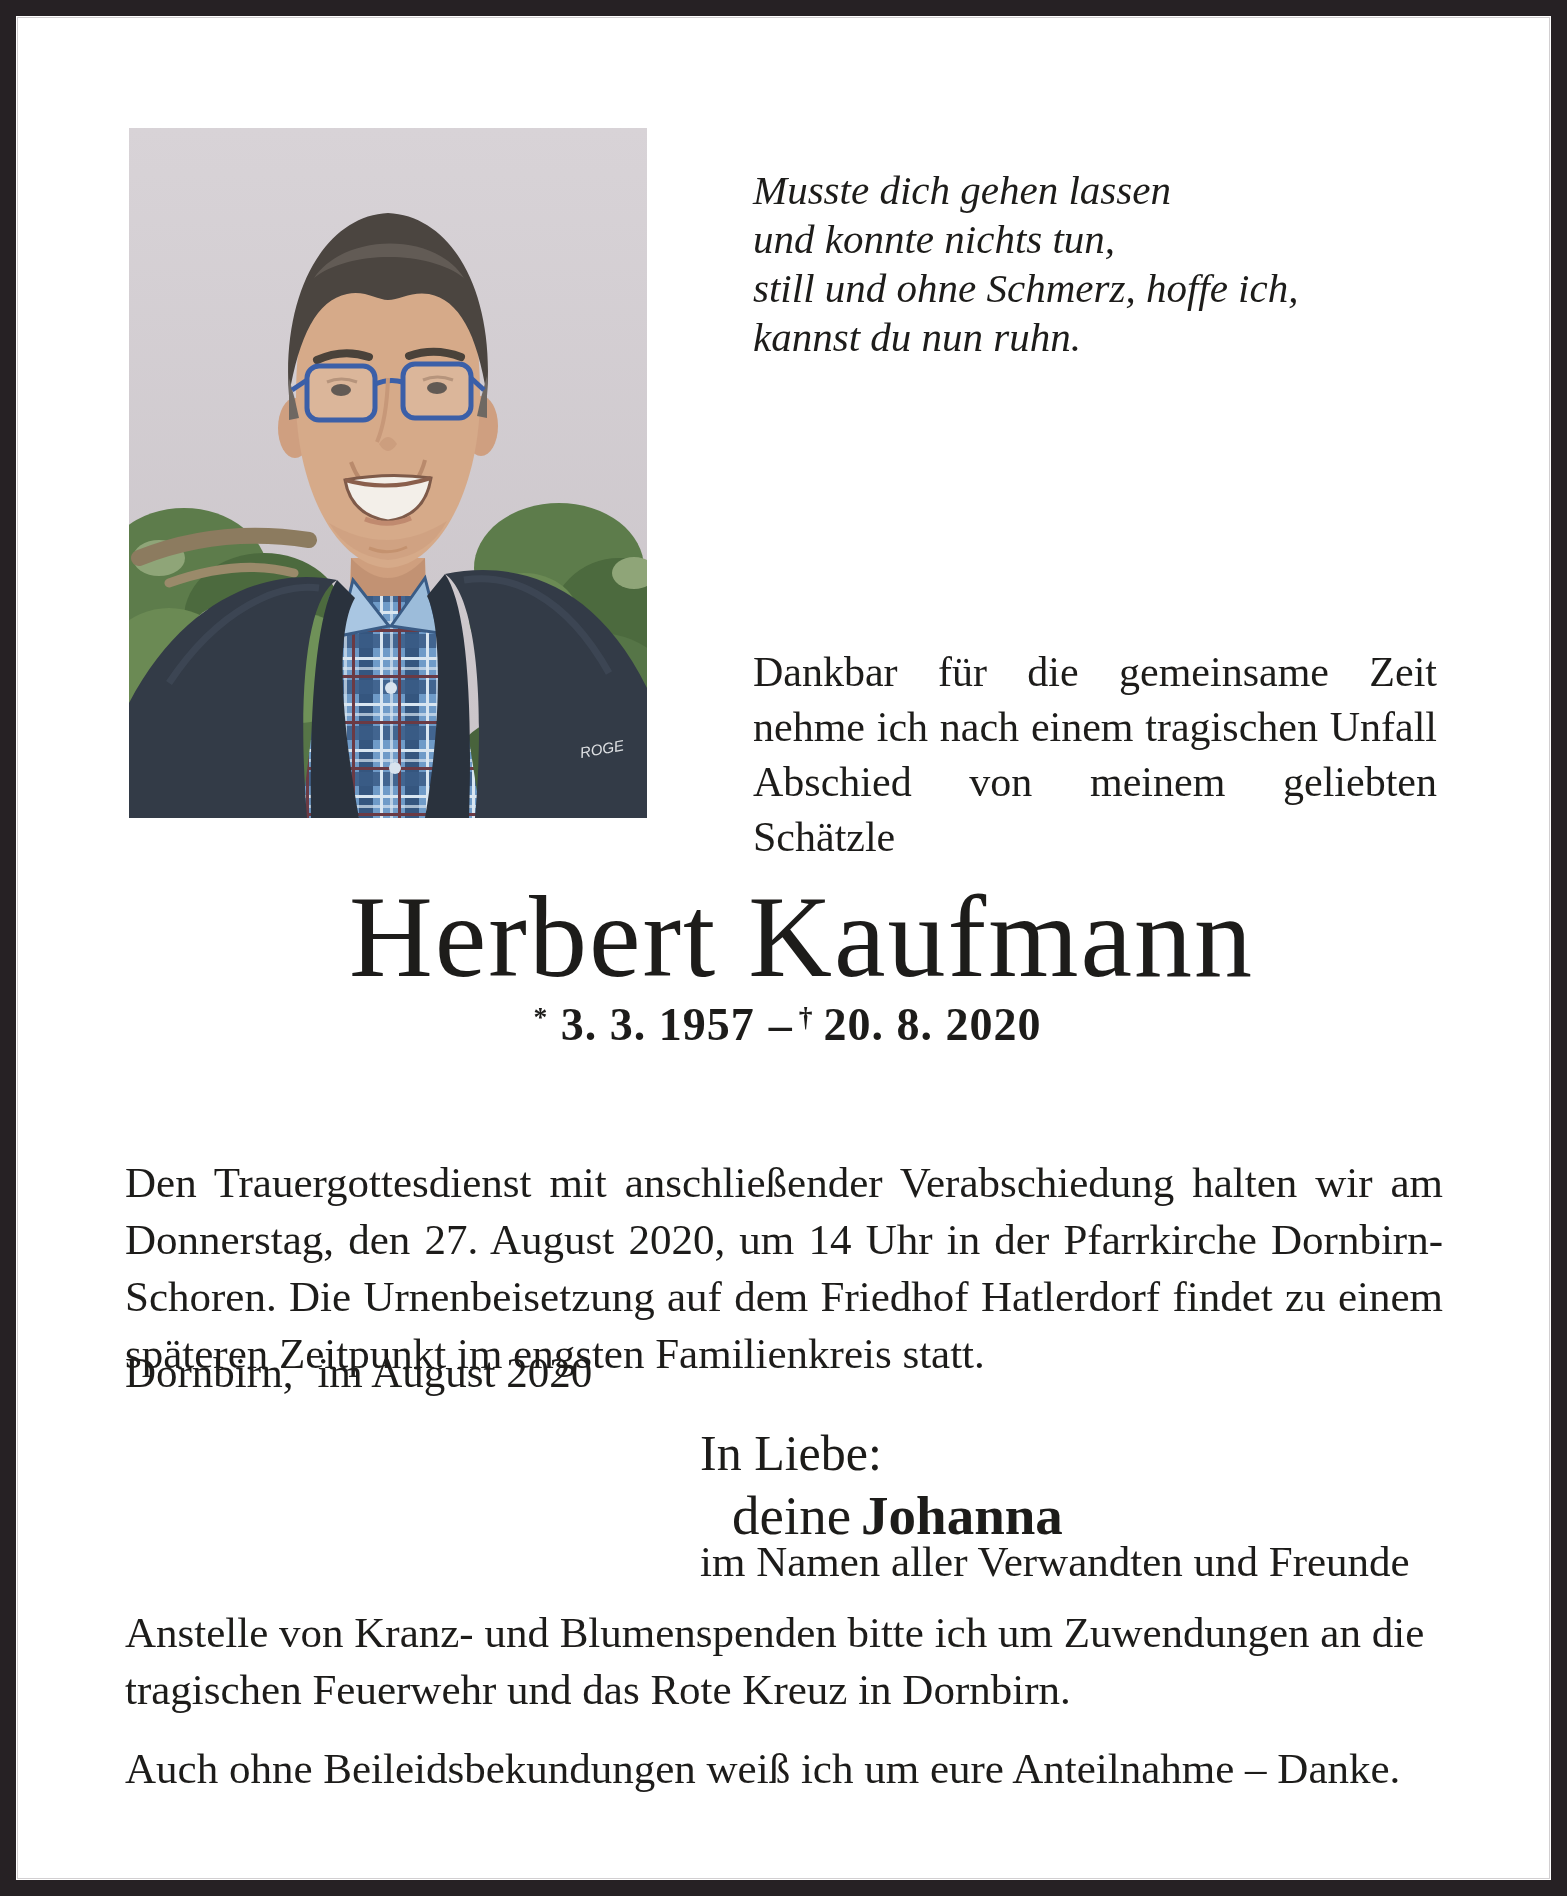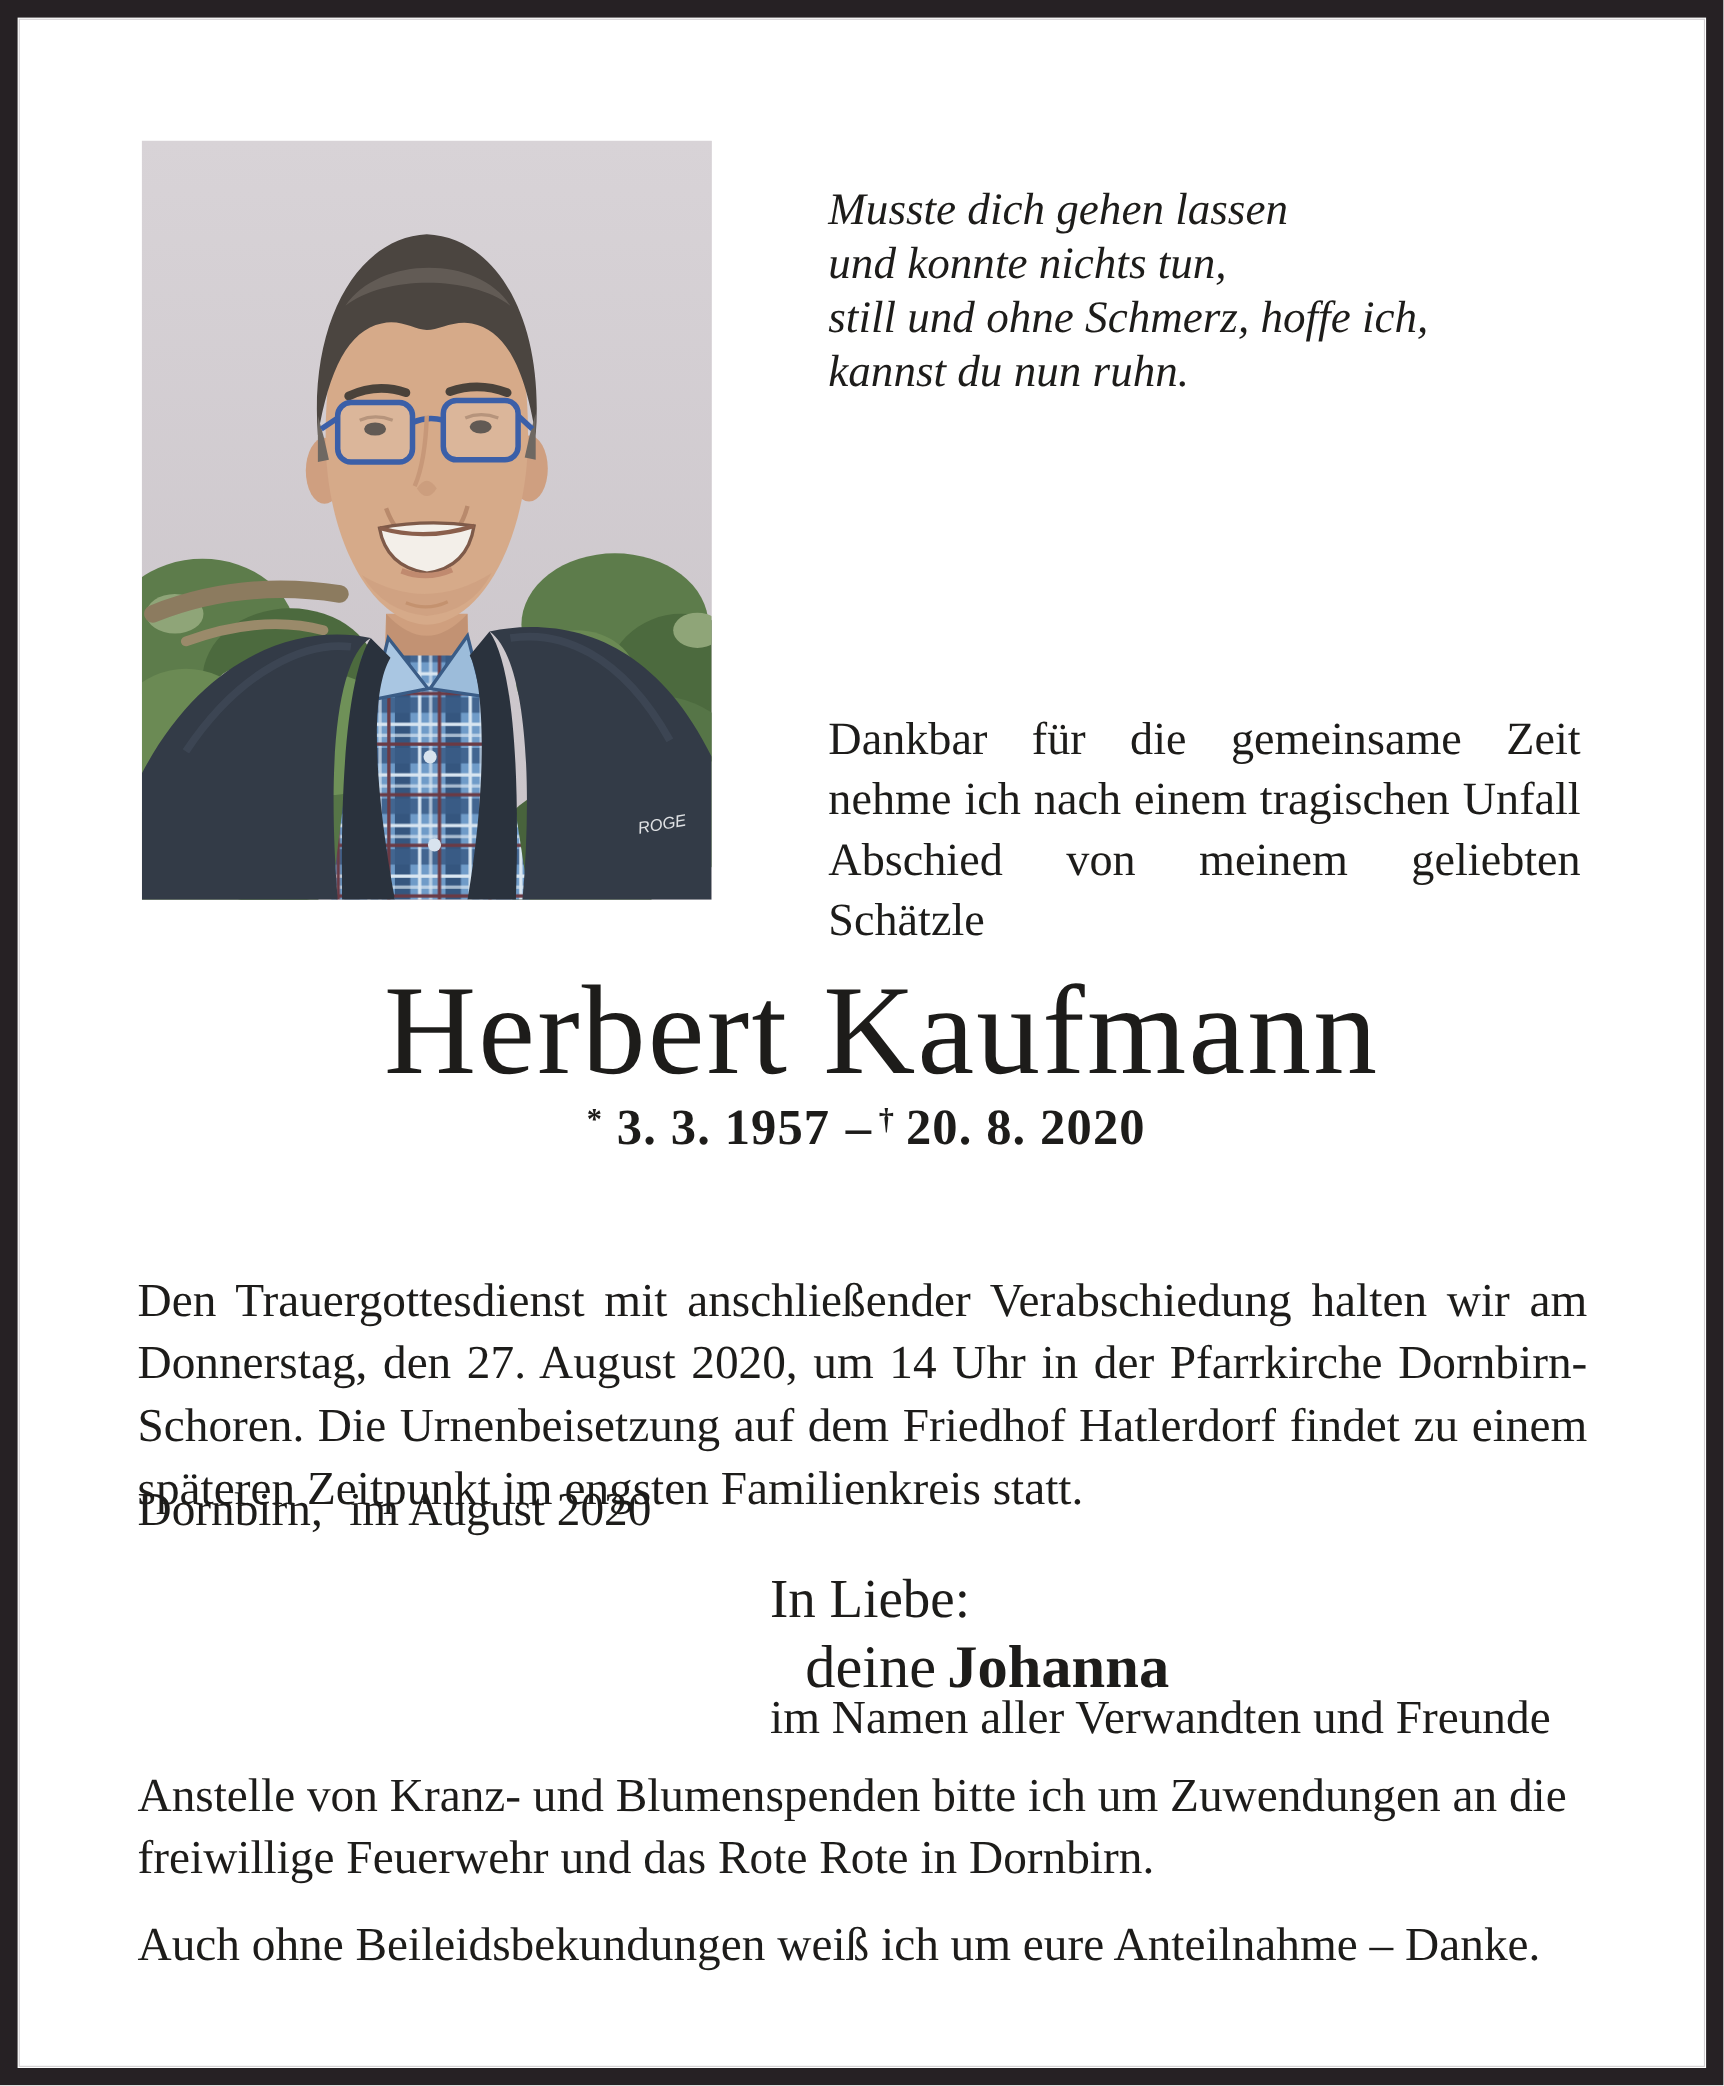--- a/index.html
+++ b/index.html
@@ -186,19 +186,19 @@
 
 
   <div class="service">Den Trauergottesdienst mit anschließender Verabschiedung halten wir am Donnerstag, den 27. August 2020, um 14 Uhr in der Pfarrkirche Dornbirn-Schoren. Die Urnenbeisetzung auf dem Friedhof Hatlerdorf findet zu einem späteren Zeitpunkt im engsten Familienkreis statt.</div>
 
   <div class="place-line"><span class="place">Dornbirn,</span><span class="when">im August 2020</span></div>
 
   <div class="sig-salutation">In Liebe:</div>
   <div class="sig-name-line"><span>deine</span><span class="sig-name">Johanna</span></div>
   <div class="sig-relatives">im Namen aller Verwandten und Freunde</div>
 
-  <div class="donation">Anstelle von Kranz- und Blumenspenden bitte ich um Zuwendungen an die freiwillige Feuerwehr und das Rote Rote in Dornbirn.</div>
+  <div class="donation">Anstelle von Kranz- und Blumenspenden bitte ich um Zuwendungen an die tragischen Feuerwehr und das Rote Kreuz in Dornbirn.</div>
 
   <div class="closing">Auch ohne Beileidsbekundungen weiß ich um eure Anteilnahme – Danke.</div>
 
   <div class="hairline"></div>
   <div class="frame"></div>
 </div>
 
 </body></html>

